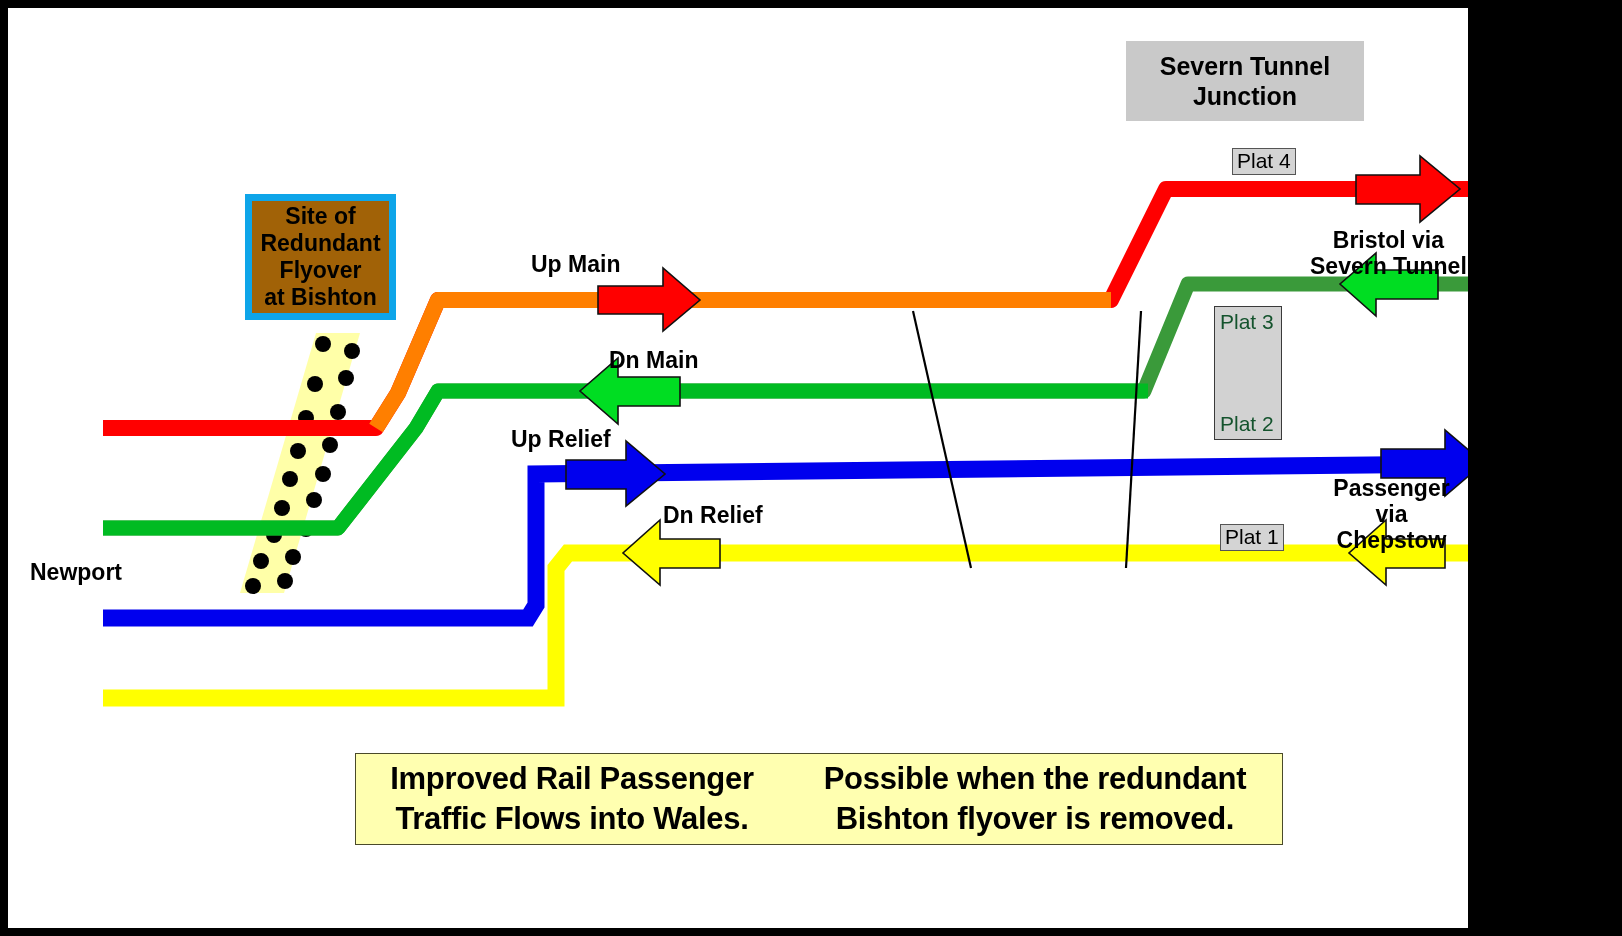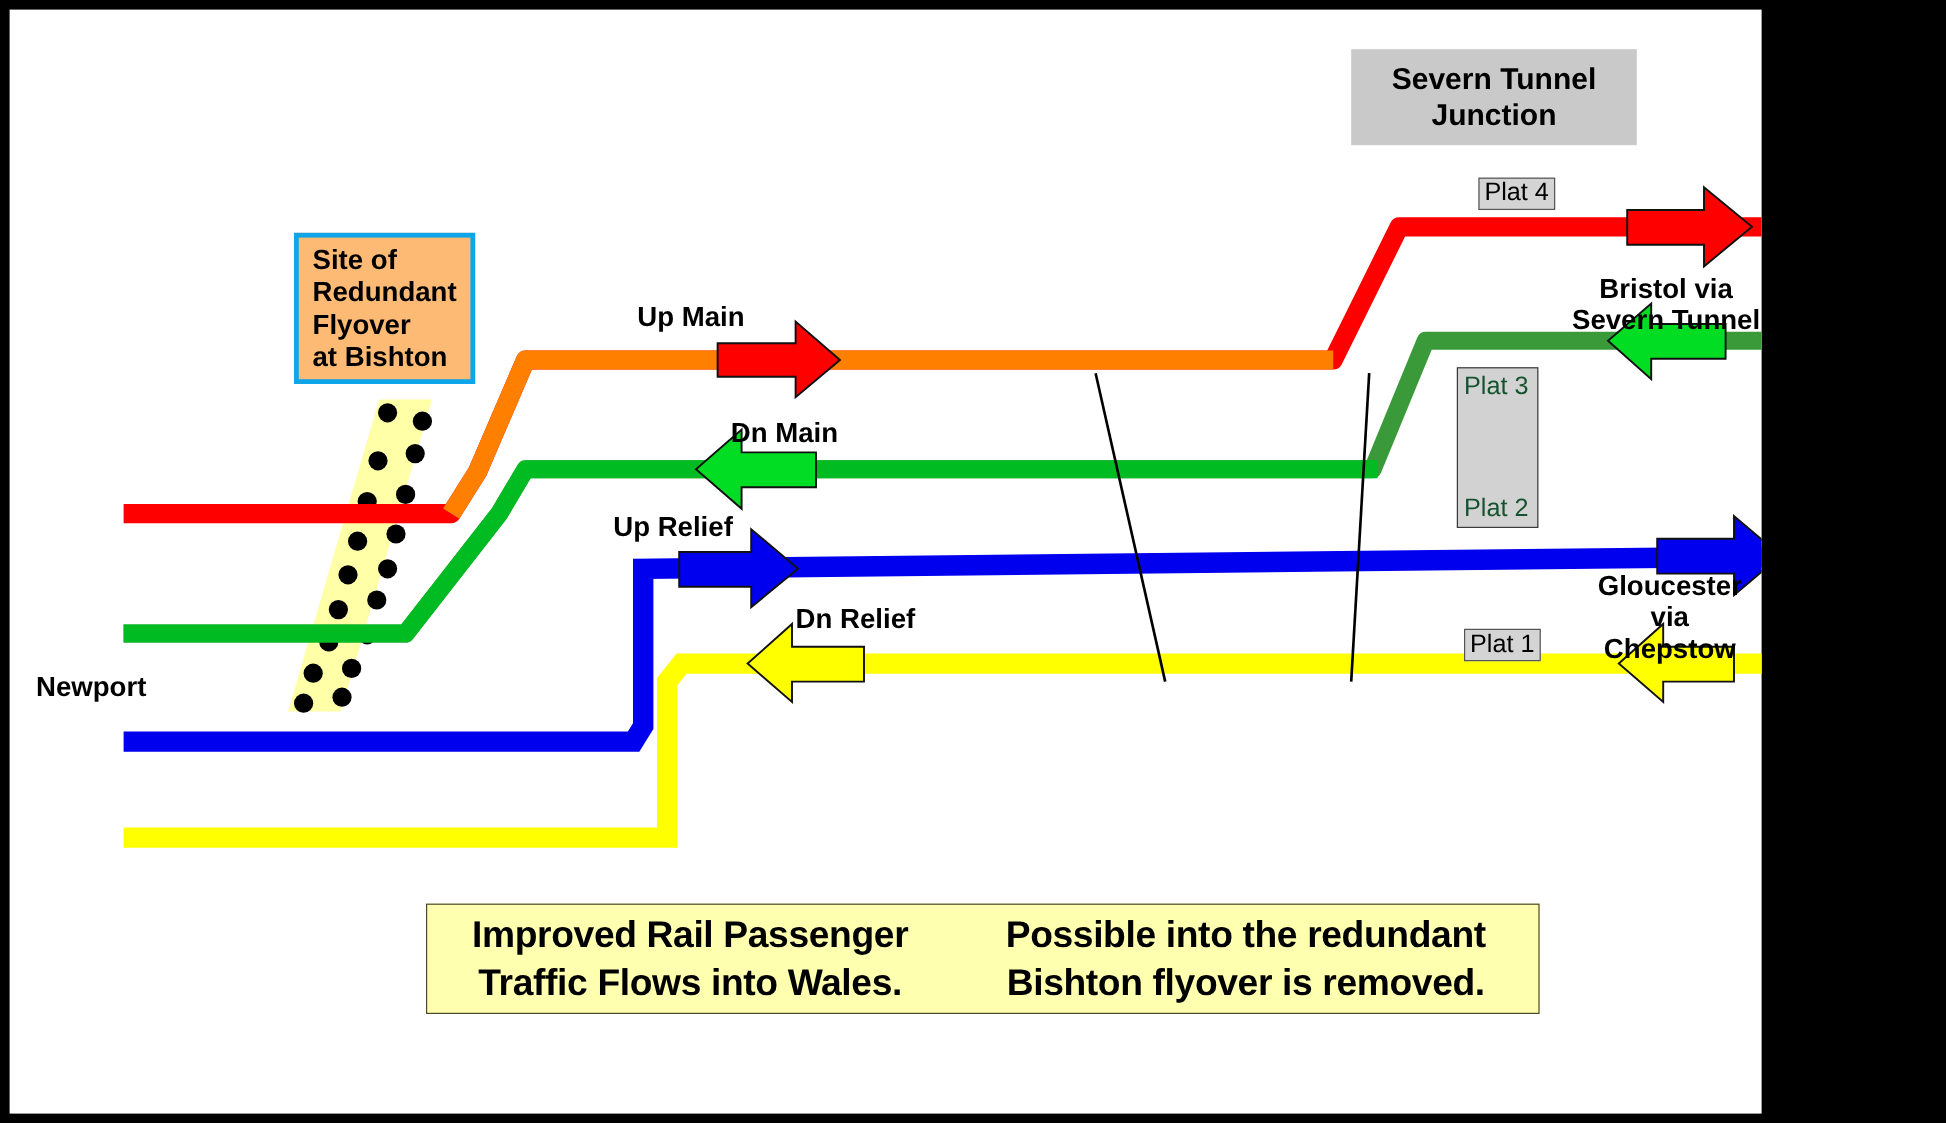--- a/index.html
+++ b/index.html
@@ -82,25 +82,26 @@
     font-size: 25px;
     color: #000000;
     line-height: 1.2;
     white-space: pre-line;
   }
   #platform-block {
     background: #d2d2d2;
     border: 1px solid #3a3a3a;
   }
   #site-box {
-    background: #fdba74;
-    border: 4px solid #0ea5e9;
+    background: #a16207;
+    border: 7px solid #0ea5e9;
     display: flex;
     align-items: center;
     justify-content: center;
+    text-align: center;
     font-family: "Liberation Sans", sans-serif;
     font-weight: bold;
     font-size: 23px;
     color: #000000;
     line-height: 1.18;
     white-space: pre-line;
   }
   #caption-box {
     background: #ffffb0;
     border: 1px solid #4a4a2a;
@@ -211,21 +212,21 @@
     <div id="stj-box" class="box" style="left:1118px; top:33px; width:238px; height:80px;">Severn Tunnel
 Junction</div>
 
     <div id="site-box" class="box" style="left:237px; top:186px; width:151px; height:126px;">Site of
 Redundant
 Flyover
 at Bishton</div>
 
     <div id="caption-box" class="box" style="left:347px; top:745px; width:928px; height:92px;">
       <div>Improved Rail Passenger Traffic Flows into Wales.</div>
-      <div>Possible into the redundant Bishton flyover is removed.</div>
+      <div>Possible when the redundant Bishton flyover is removed.</div>
     </div>
 
     <div class="plat-label" style="left:1224px; top:140px;">Plat 4</div>
 
     <div class="plat-plain" style="left:1212px; top:302px;">Plat 3</div>
 
     <div class="plat-plain" style="left:1212px; top:404px;">Plat 2</div>
 
     <div class="plat-label" style="left:1212px; top:516px;">Plat 1</div>
 
@@ -233,19 +234,19 @@
 
     <div class="lbl track-label" style="left:601px; top:340px;">Dn Main</div>
 
     <div class="lbl track-label" style="left:503px; top:419px;">Up Relief</div>
 
     <div class="lbl track-label" style="left:655px; top:495px;">Dn Relief</div>
 
     <div class="lbl dest-label" style="left:1302px; top:220px; white-space:pre-line;">Bristol via
 Severn Tunnel</div>
 
-    <div class="lbl dest-label" style="left:1307px; top:468px; white-space:pre-line;">Gloucester via
+    <div class="lbl dest-label" style="left:1307px; top:468px; white-space:pre-line;">Passenger via
 Chepstow</div>
 
     <div class="lbl newport-label" style="left:22px; top:552px;">Newport</div>
 
   </div>
 </div>
 
 </body></html>

